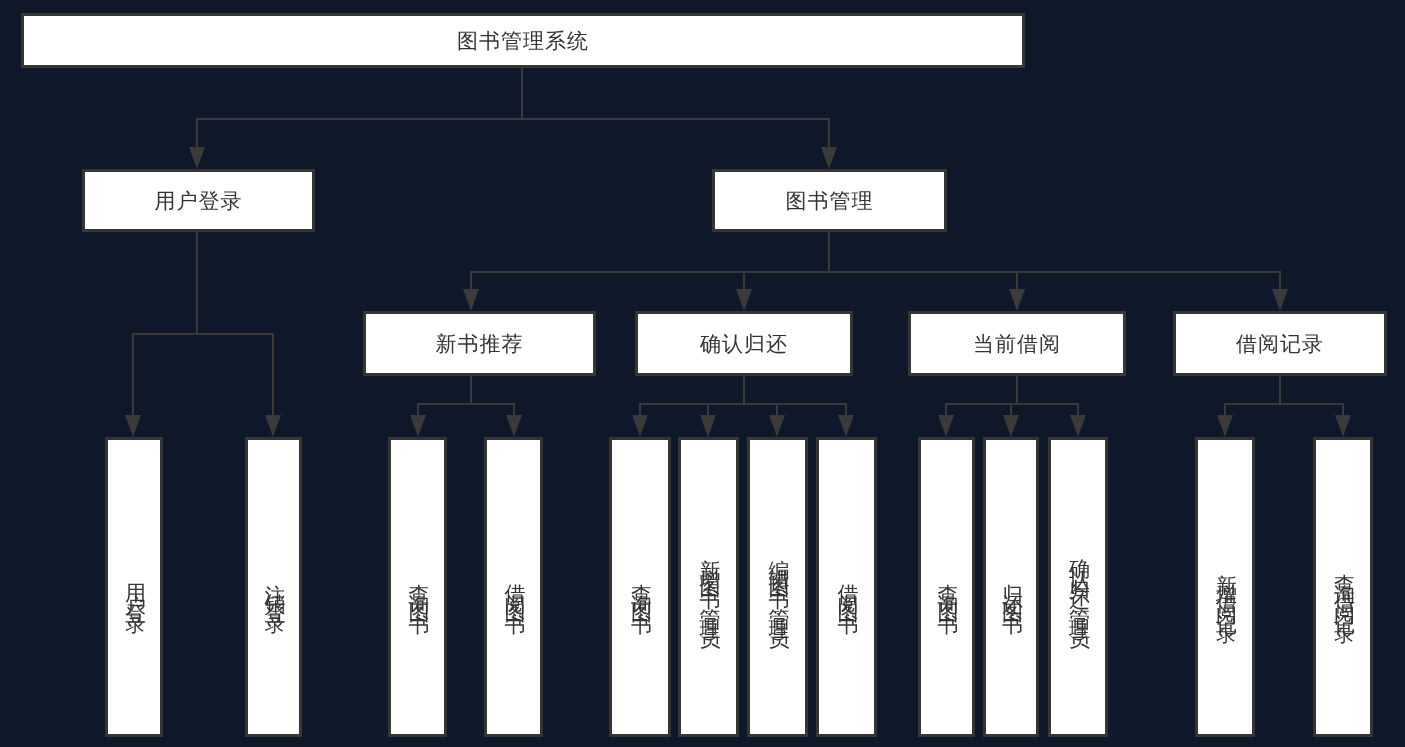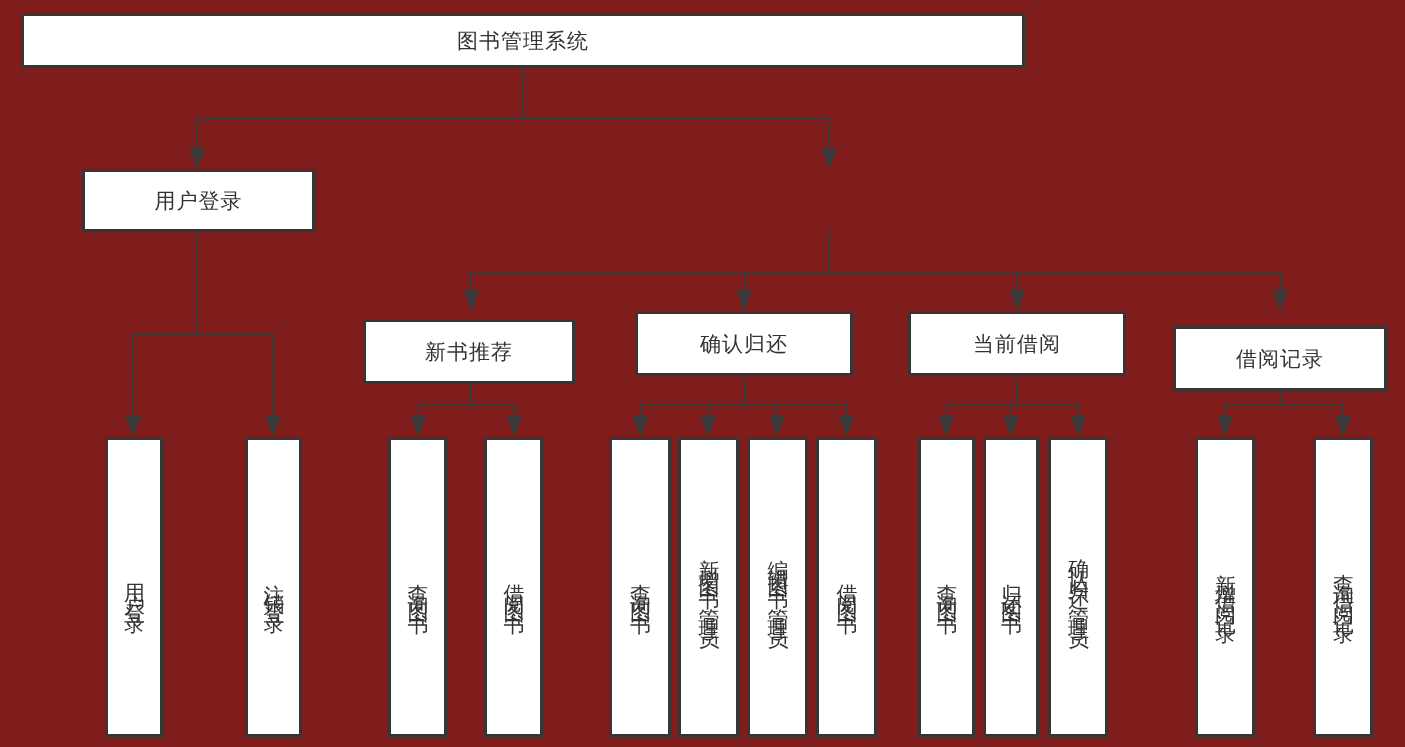--- a/index.html
+++ b/index.html
@@ -1,18 +1,18 @@
 <!DOCTYPE html>
 <html><head>
 <meta charset="utf-8">
 <style>
   html,body{margin:0;padding:0;background:#ffffff;}
   #canvas{
-    position:relative;width:1405px;height:747px;background:#7f1d1d;overflow:hidden;
-    font-family:Liberation Serif, serif;color:#333333;
+    position:relative;width:1405px;height:747px;background:#0f172a;overflow:hidden;
+    font-family:Liberation Mono, monospace;color:#333333;
   }
   .box{
     position:absolute;box-sizing:border-box;border:3px solid #363636;background:#ffffff;
     display:flex;align-items:center;justify-content:center;z-index:2;
   }
   .box.h span{font-size:21px;letter-spacing:1px;white-space:nowrap;color:#333333;}
   .box.v span{
     writing-mode:vertical-rl;text-orientation:mixed;
     font-size:21px;letter-spacing:10px;line-height:1;color:#333333;white-space:nowrap;
   }
@@ -40,49 +40,52 @@
   <div class="vl" style="left:521px;top:68px;height:51px;"></div>
   <div class="hl" style="left:196px;top:118px;width:634px;"></div>
   <div class="vl" style="left:196px;top:118px;height:32px;"></div>
   <div class="arrow" style="left:189px;top:147px;"></div>
   <div class="vl" style="left:828px;top:118px;height:32px;"></div>
   <div class="arrow" style="left:821px;top:147px;"></div>
 
   <div class="box h" style="left:82px;top:169px;width:233px;height:63px;">
     <span>用户登录</span>
   </div>
+  <div class="box h" style="left:712px;top:169px;width:235px;height:63px;">
+    <span>图书管理</span>
+  </div>
 
   <div class="vl" style="left:196px;top:232px;height:103px;"></div>
   <div class="hl" style="left:132px;top:333px;width:142px;"></div>
   <div class="vl" style="left:132px;top:333px;height:84px;"></div>
   <div class="arrow" style="left:125px;top:415px;"></div>
   <div class="vl" style="left:272px;top:333px;height:84px;"></div>
   <div class="arrow" style="left:265px;top:415px;"></div>
 
   <div class="vl" style="left:828px;top:232px;height:41px;"></div>
   <div class="hl" style="left:470px;top:271px;width:811px;"></div>
   <div class="vl" style="left:470px;top:271px;height:20px;"></div>
   <div class="arrow" style="left:463px;top:289px;"></div>
   <div class="vl" style="left:743px;top:271px;height:20px;"></div>
   <div class="arrow" style="left:736px;top:289px;"></div>
   <div class="vl" style="left:1016px;top:271px;height:20px;"></div>
   <div class="arrow" style="left:1009px;top:289px;"></div>
   <div class="vl" style="left:1279px;top:271px;height:20px;"></div>
   <div class="arrow" style="left:1272px;top:289px;"></div>
 
-  <div class="box h" style="left:363px;top:319px;width:212px;height:65px;">
+  <div class="box h" style="left:363px;top:311px;width:233px;height:65px;">
     <span>新书推荐</span>
   </div>
   <div class="box h" style="left:635px;top:311px;width:218px;height:65px;">
     <span>确认归还</span>
   </div>
   <div class="box h" style="left:908px;top:311px;width:218px;height:65px;">
     <span>当前借阅</span>
   </div>
-  <div class="box h" style="left:1173px;top:326px;width:214px;height:65px;">
+  <div class="box h" style="left:1173px;top:311px;width:214px;height:65px;">
     <span>借阅记录</span>
   </div>
 
   <div class="vl" style="left:470px;top:376px;height:29px;"></div>
   <div class="hl" style="left:417px;top:403px;width:98px;"></div>
   <div class="vl" style="left:417px;top:403px;height:14px;"></div>
   <div class="arrow" style="left:410px;top:415px;"></div>
   <div class="vl" style="left:513px;top:403px;height:14px;"></div>
   <div class="arrow" style="left:506px;top:415px;"></div>
 

